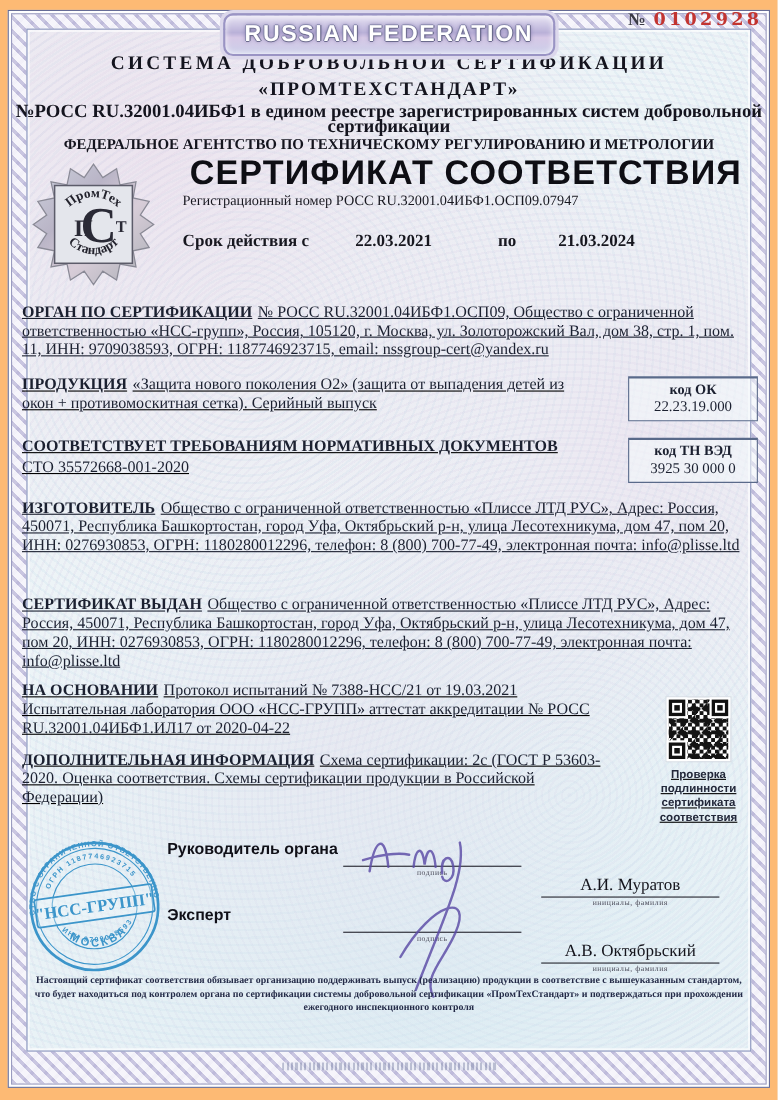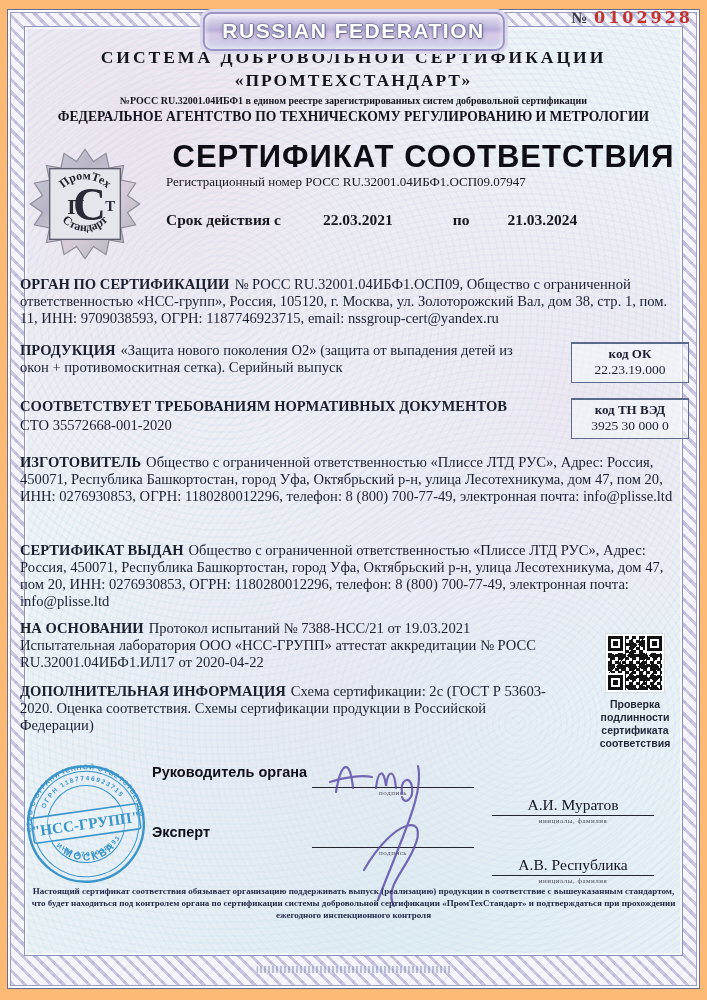--- a/index.html
+++ b/index.html
@@ -36,37 +36,37 @@
             font-family:"Liberation Sans","DejaVu Sans",sans-serif; font-weight:bold;
             font-size:21px; letter-spacing:1.5px; color:#fff;
             text-shadow:0 1px 0 #6b6b8c, 0 -1px 0 #8c8cb0, 1px 0 0 #6b6b8c, -1px 0 0 #8c8cb0, 0 0 4px rgba(90,80,140,.8); }
   .cert-no { position:absolute; top:8px; right:14px; font-size:16px; letter-spacing:1px; }
   .cert-no .pfx { color:#3a3a46; font-weight:bold; margin-right:6px; }
   .cert-no .digits { color:#c23430; font-weight:bold; font-family:"DejaVu Serif",serif; letter-spacing:3px; }
 
   .head { position:absolute; top:46px; left:0; right:0; text-align:center; color:#14141e; }
   .head .l1 { font-size:17.5px; font-weight:bold; letter-spacing:3px; line-height:23px; }
   .head .l2 { font-size:17.5px; font-weight:bold; letter-spacing:2px; line-height:22px; }
-  .head .l3 { font-size:10px; font-weight:bold; line-height:14px; margin-top:3px; }
+  .head .l3 { font-size:17px; font-weight:bold; line-height:14px; margin-top:3px; }
   .head .l4 { font-size:13.6px; font-weight:bold; line-height:15px; margin-top:1px; }
 
   
   .main-row { position:absolute; top:140px; left:28px; right:12px; height:134px; display:flex; }
   .logo { width:114px; height:120px; flex:none; margin-top:4px; }
   .title-col { flex:1; padding-left:10px; }
   .doc-title { text-align:center; font-family:"Liberation Sans","DejaVu Sans",sans-serif;
                font-weight:bold; font-size:31px; letter-spacing:1px; color:#0e0e14; line-height:34px; }
   .reg-line { padding-left:14px; font-size:13px; font-weight:normal; color:#17171f; }
   .validity { margin-top:21px; padding-left:14px; font-size:15.5px; font-weight:bold; color:#17171f; }
   .validity .gap1 { margin-right:42px; } .validity .gap2 { margin-right:60px;text-align:right; } .validity .gap3 { margin-right:38px; }
 
   
   .sec { font-size:14.6px; line-height:17px; color:#1b2030; }
   .sec b { margin-right:5px; }
-  .abs { position:absolute; left:20px; right:22px; }
+  .abs { position:absolute; left:20px; right:22px;text-decoration:underline; }
   .sec-org { top:276px; }
   .row-prod { top:342px; right:14px; }
   .row-comp { top:398px; right:14px; }
   .sec-man { top:454px; }
   .sec-iss { top:542px; }
   .row-basis { top:620px; right:14px; display:flex; align-items:flex-start; }
   .prod-text { width:494px; }
   .comp-label { font-weight:bold; }
   .comp-text { margin-top:2px; }
   .code-box { position:absolute; right:4px; top:0; width:118px; text-align:center;
@@ -257,21 +257,21 @@
     </div>
     <div class="sig-unit name-1">
       <div class="su-name">А.И. Муратов</div>
       <div class="su-cap">инициалы, фамилия</div>
     </div>
     <div class="sig-unit sig-2">
       <div class="su-line"></div>
       <div class="su-cap">подпись</div>
     </div>
     <div class="sig-unit name-2">
-      <div class="su-name">А.В. Республика</div>
+      <div class="su-name">А.В. Октябрьский</div>
       <div class="su-cap">инициалы, фамилия</div>
     </div>
 
     <svg class="autograph" viewBox="0 0 150 165">
       <g fill="none" stroke="#5b4ba6" stroke-width="2.2" stroke-linecap="round" opacity="0.82">
         <path d="M14,44 C19,14 28,9 31,40"></path>
         <path d="M8,34 C22,29 40,27 50,29"></path>
         <path d="M54,40 C56,22 62,20 64,38 C66,22 72,20 74,40"></path>
         <path d="M80,46 C78,31 88,27 90,39 C92,52 82,57 80,49"></path>
         <path d="M96,18 C102,45 82,85 56,152"></path>

